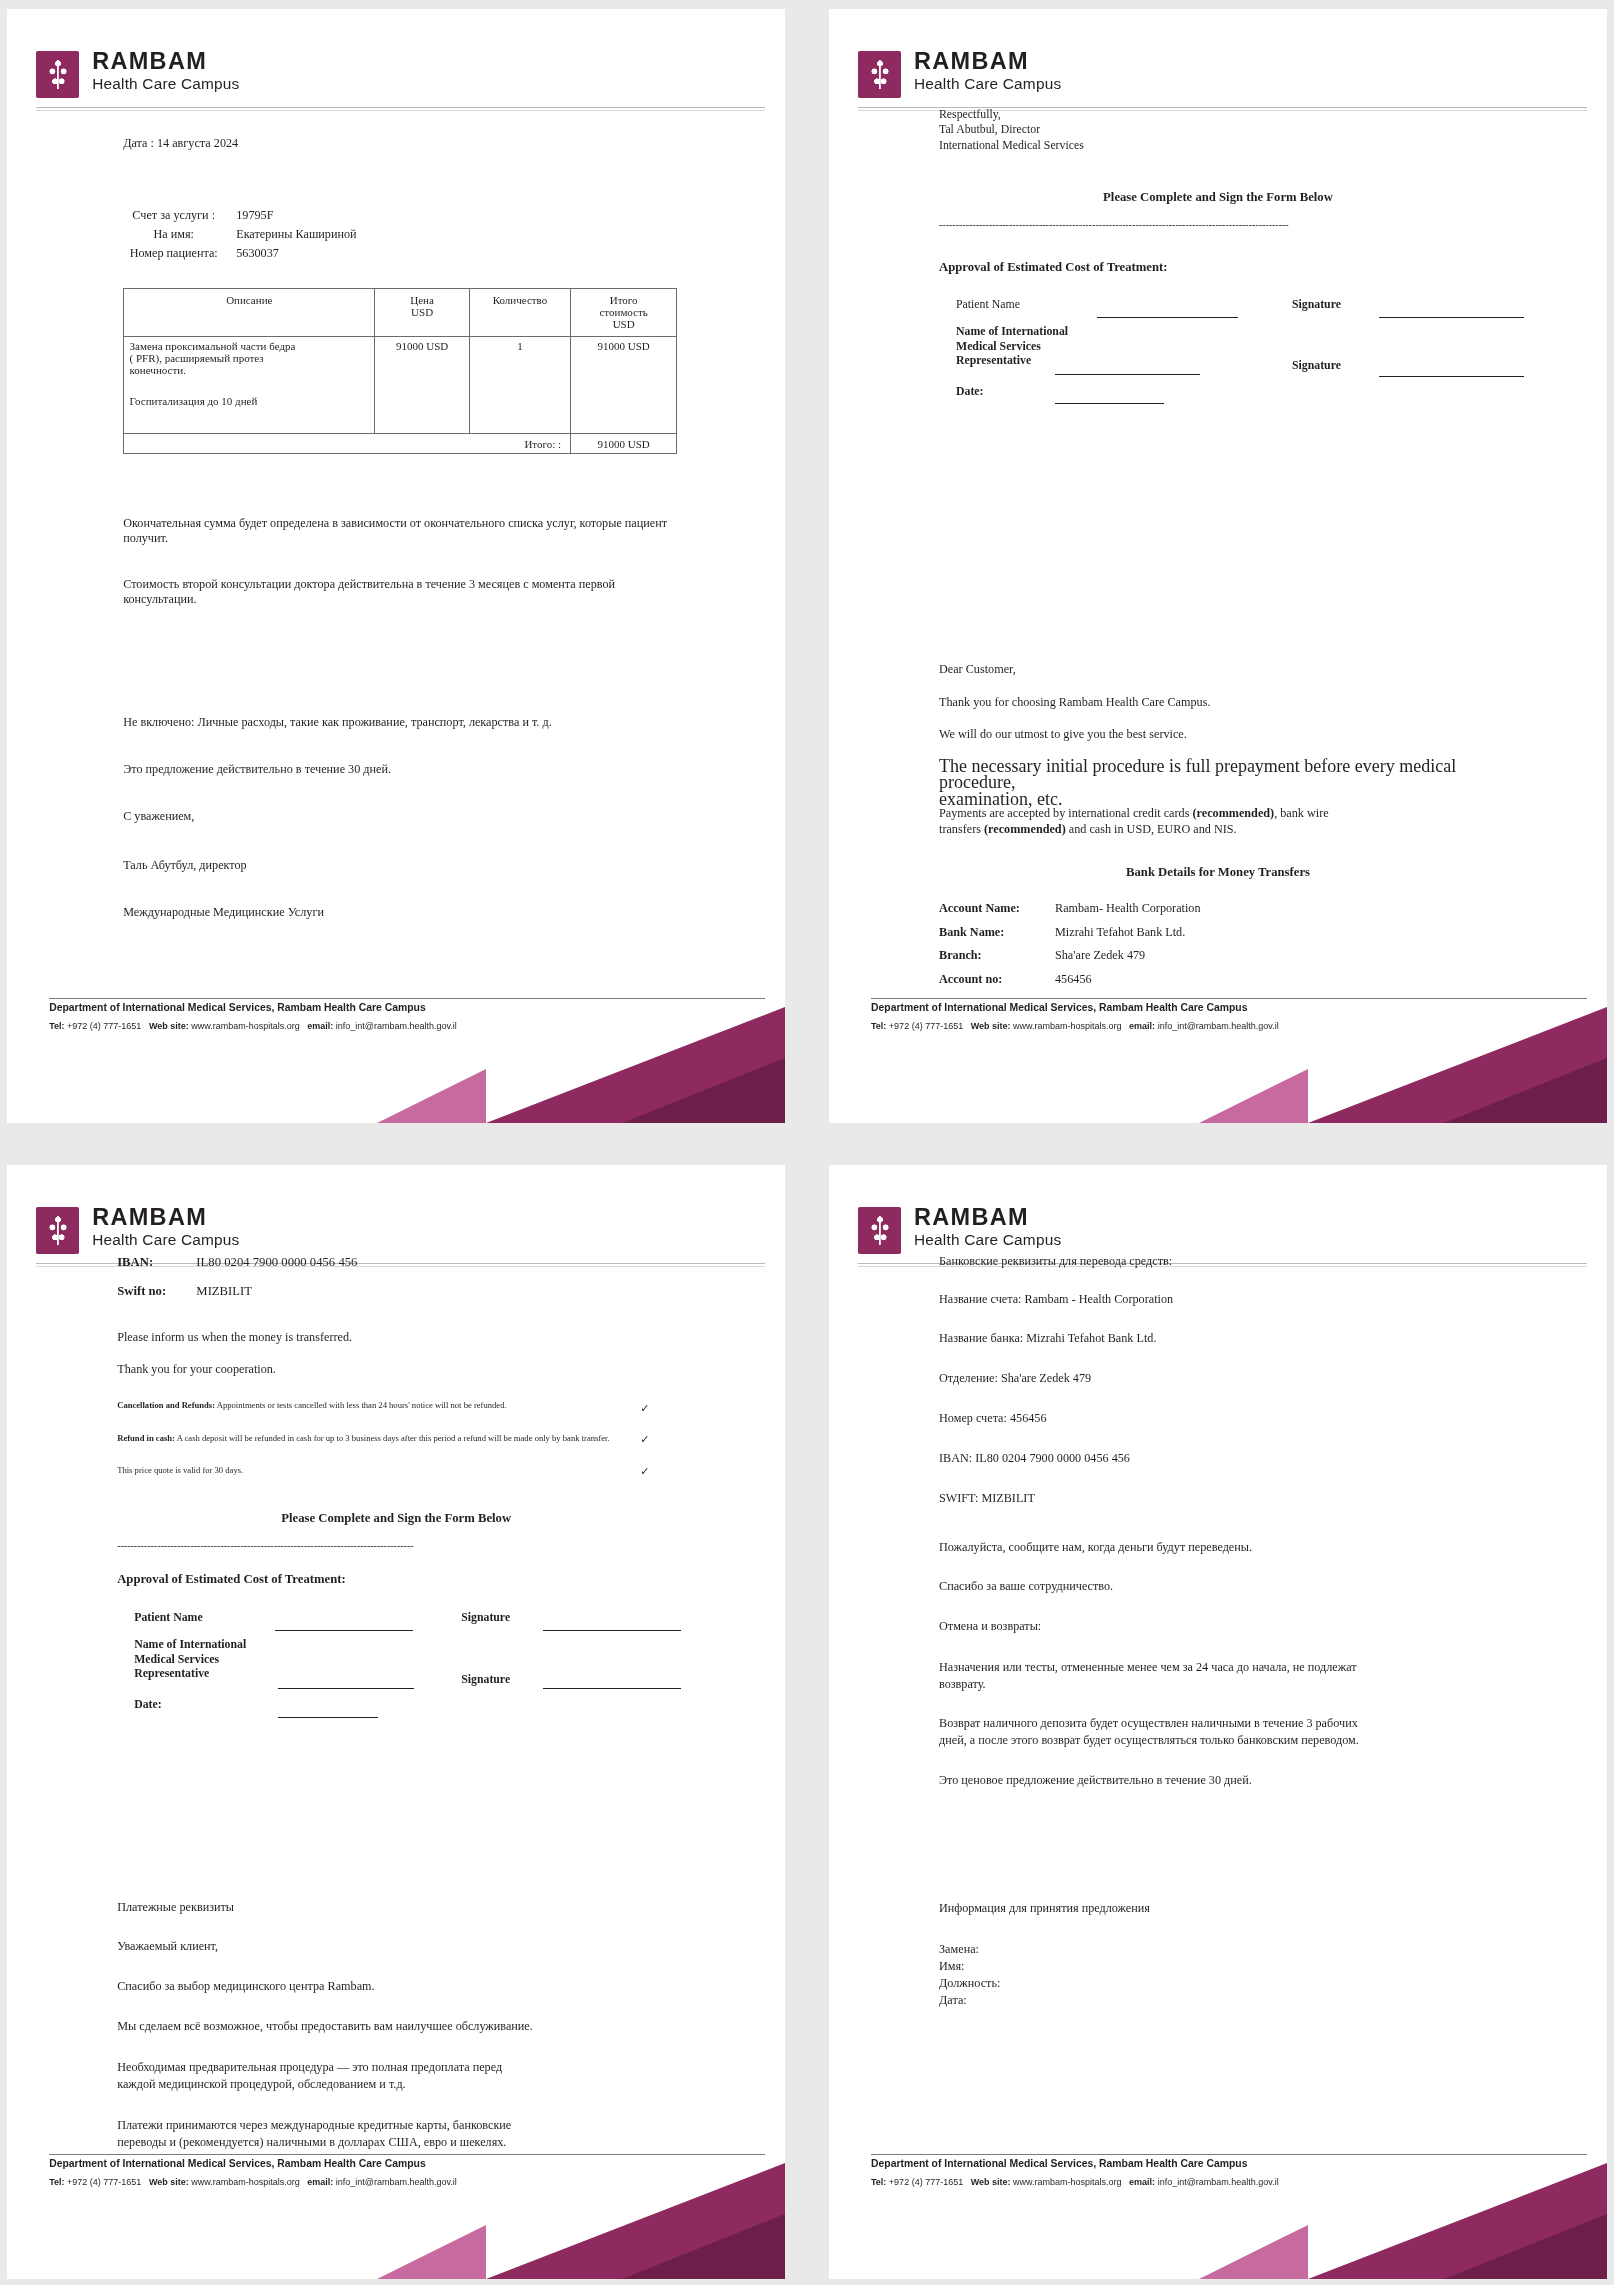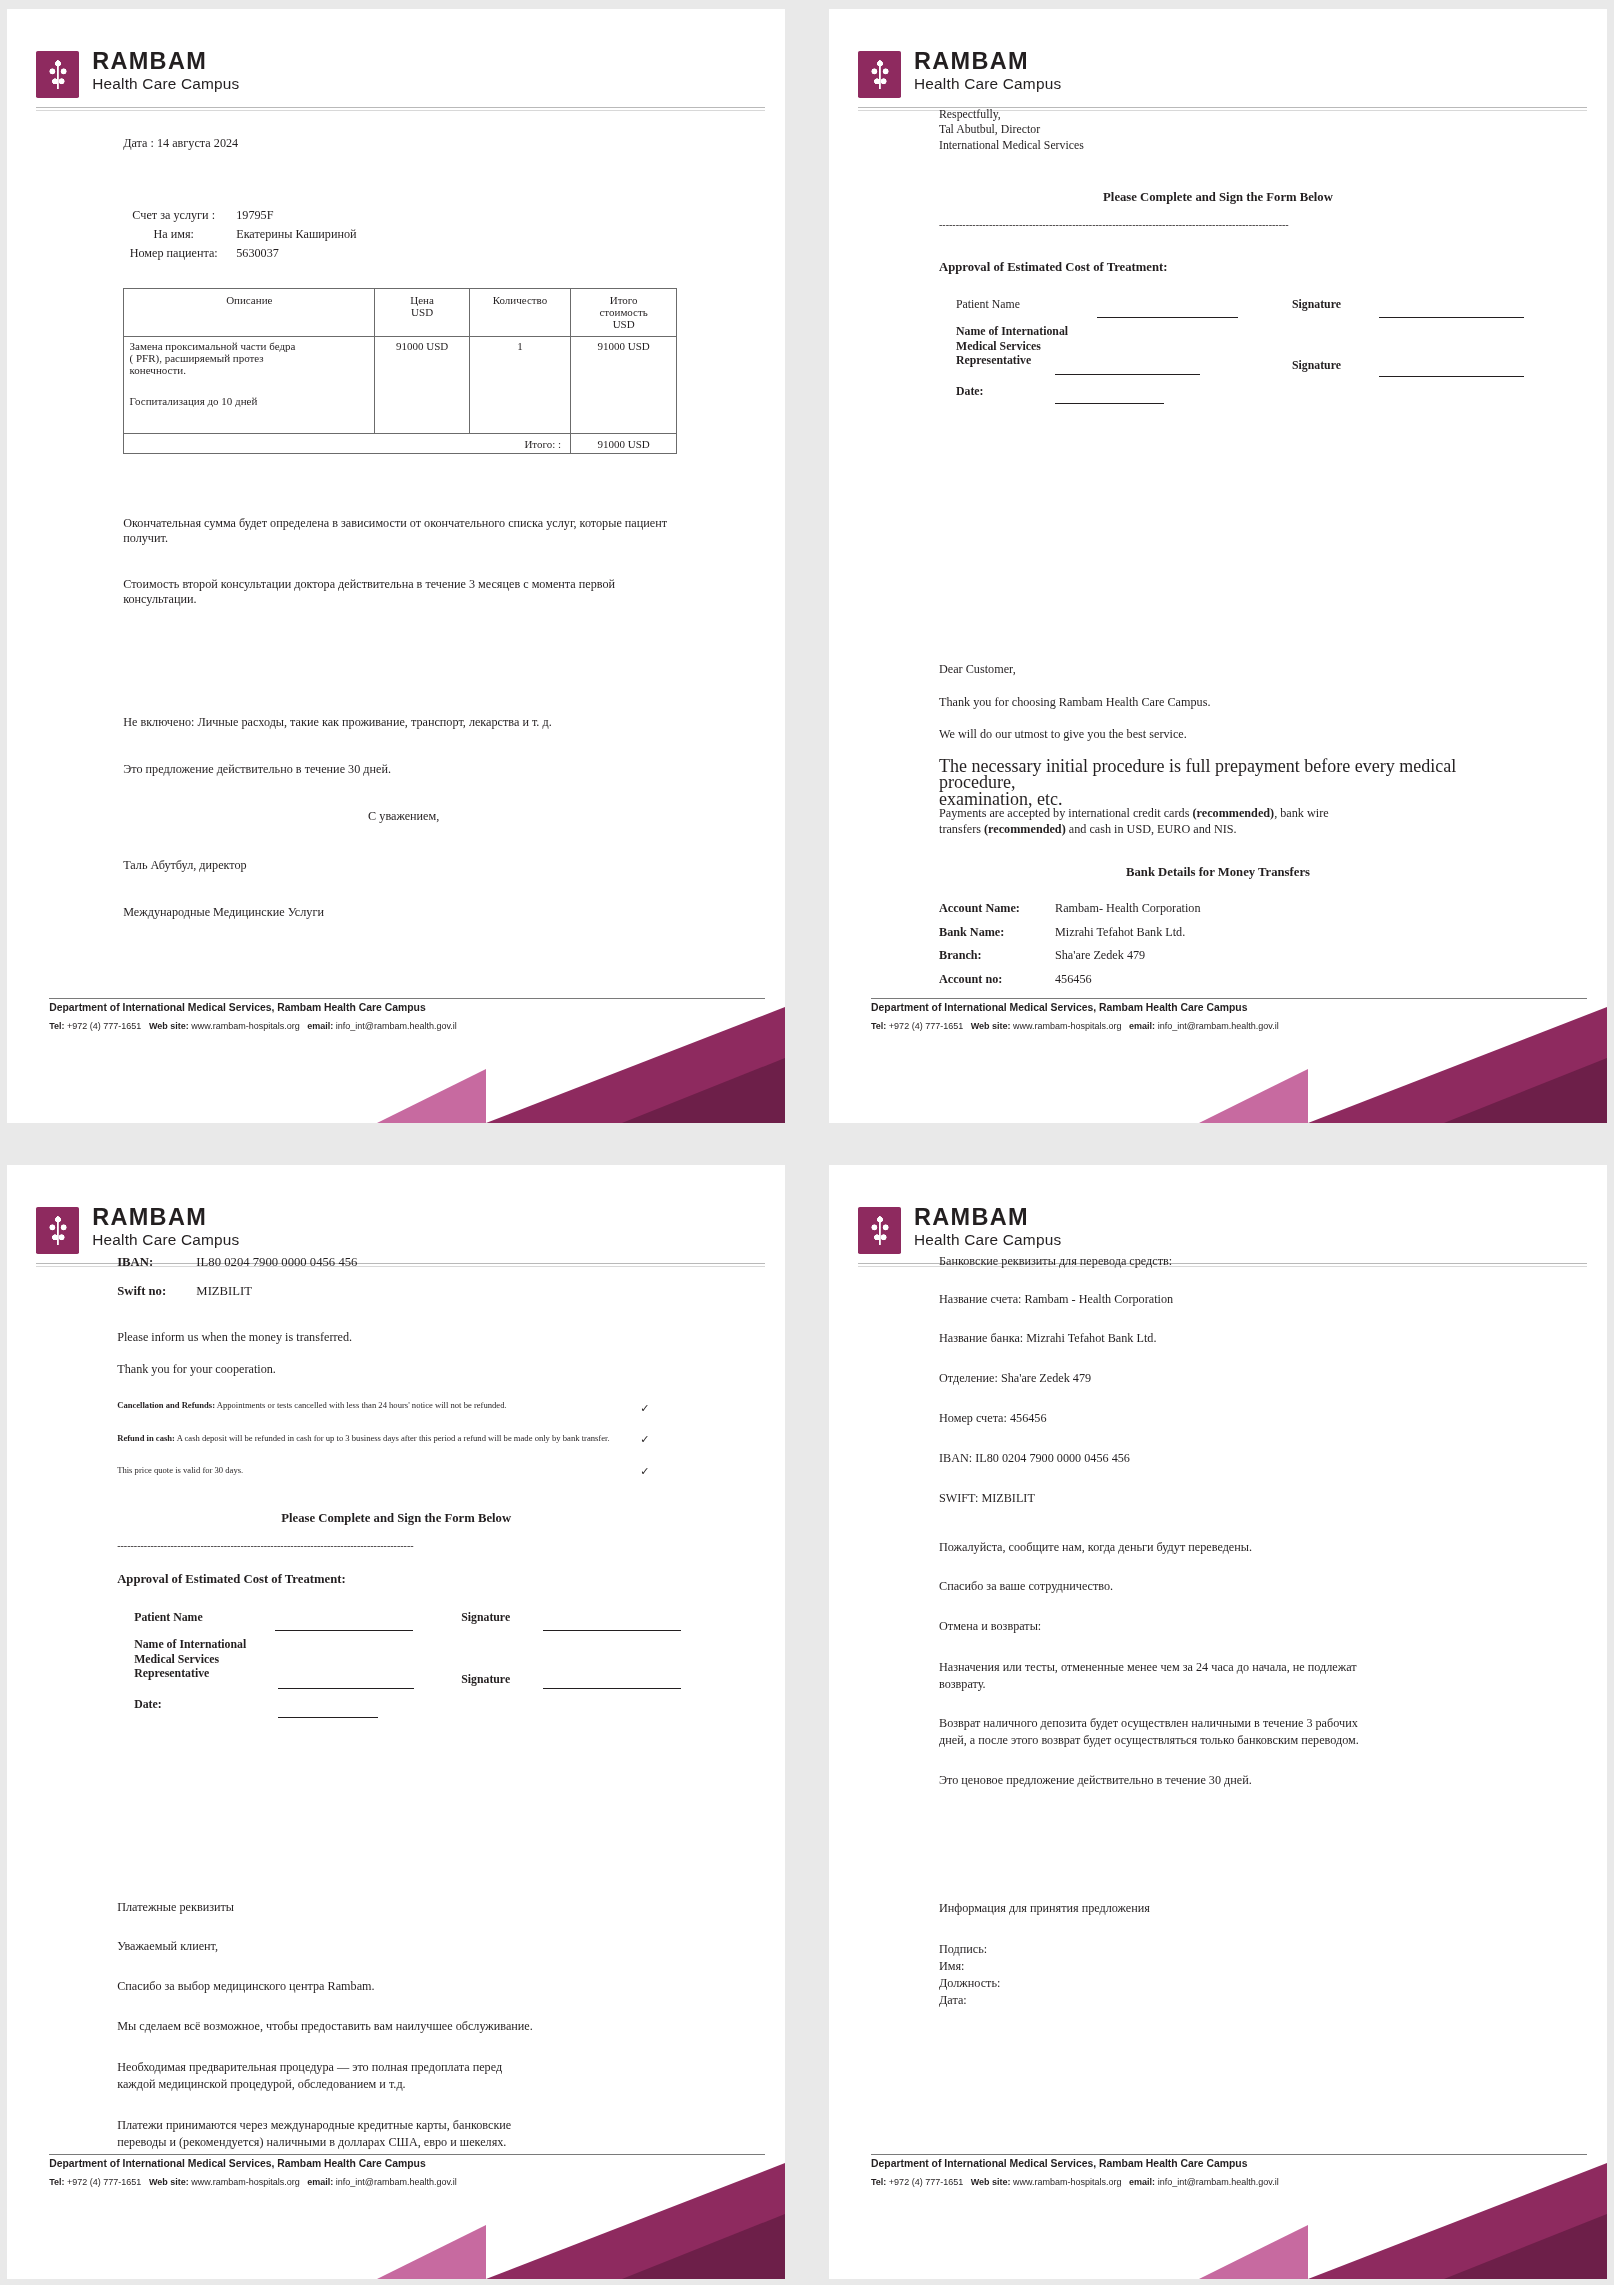--- a/index.html
+++ b/index.html
@@ -194,21 +194,21 @@
   .tbl td.desc-cell { height: 89px; }
   .tbl .total-row td { border-top: 0.9px solid #6b6b6b; }
   .tbl .total-lbl { text-align: right; padding-right: 9px; }
   .tbl .total-val { text-align: center; }
 
   #page1 .para { left: 116px; width: 561px; }
   #page1 .p1 { top: 507px; }
   #page1 .p2 { top: 568px; }
   #page1 .p3 { top: 706px; }
   #page1 .p4 { top: 753px; }
-  #page1 .p5 { top: 800px; text-align: center; }
+  #page1 .p5 { top: 800px; }
   #page1 .p6 { top: 849px; }
   #page1 .p7 { top: 896px; }
   .pg-text { position: absolute; font-family: "Liberation Serif", serif; color: #231f20; }
 </style>
 </head>
 <body>
 
 <div class="sheet-grid">
 
   <div class="page" id="page1">
@@ -499,21 +499,21 @@
       <span>возврату.</span>
     </div>
     <div class="pg-text" style="left:110px; top:550px; width:579px; font-size:12.2px; line-height:17px;">
       <span>Возврат наличного депозита будет осуществлен наличными в течение 3 рабочих</span><br>
       <span>дней, а после этого возврат будет осуществляться только банковским переводом.</span>
     </div>
     <div class="pg-text" style="left:110px; top:608px; font-size:12.2px;">Это ценовое предложение действительно в течение 30 дней.</div>
 
     <div class="pg-text" style="left:110px; top:736px; font-size:12.2px;">Информация для принятия предложения</div>
     <div class="pg-text" style="left:110px; top:776px; font-size:12.2px; line-height:17px;">
-      <div>Подпись:</div>
+      <div>Замена:</div>
       <div>Имя:</div>
       <div>Должность:</div>
       <div>Дата:</div>
     </div>
 
     <div class="footer">
       <div class="tri tri-a"></div>
       <div class="tri tri-d"></div>
       <div class="tri tri-c"></div>
       <div class="fline"></div>

